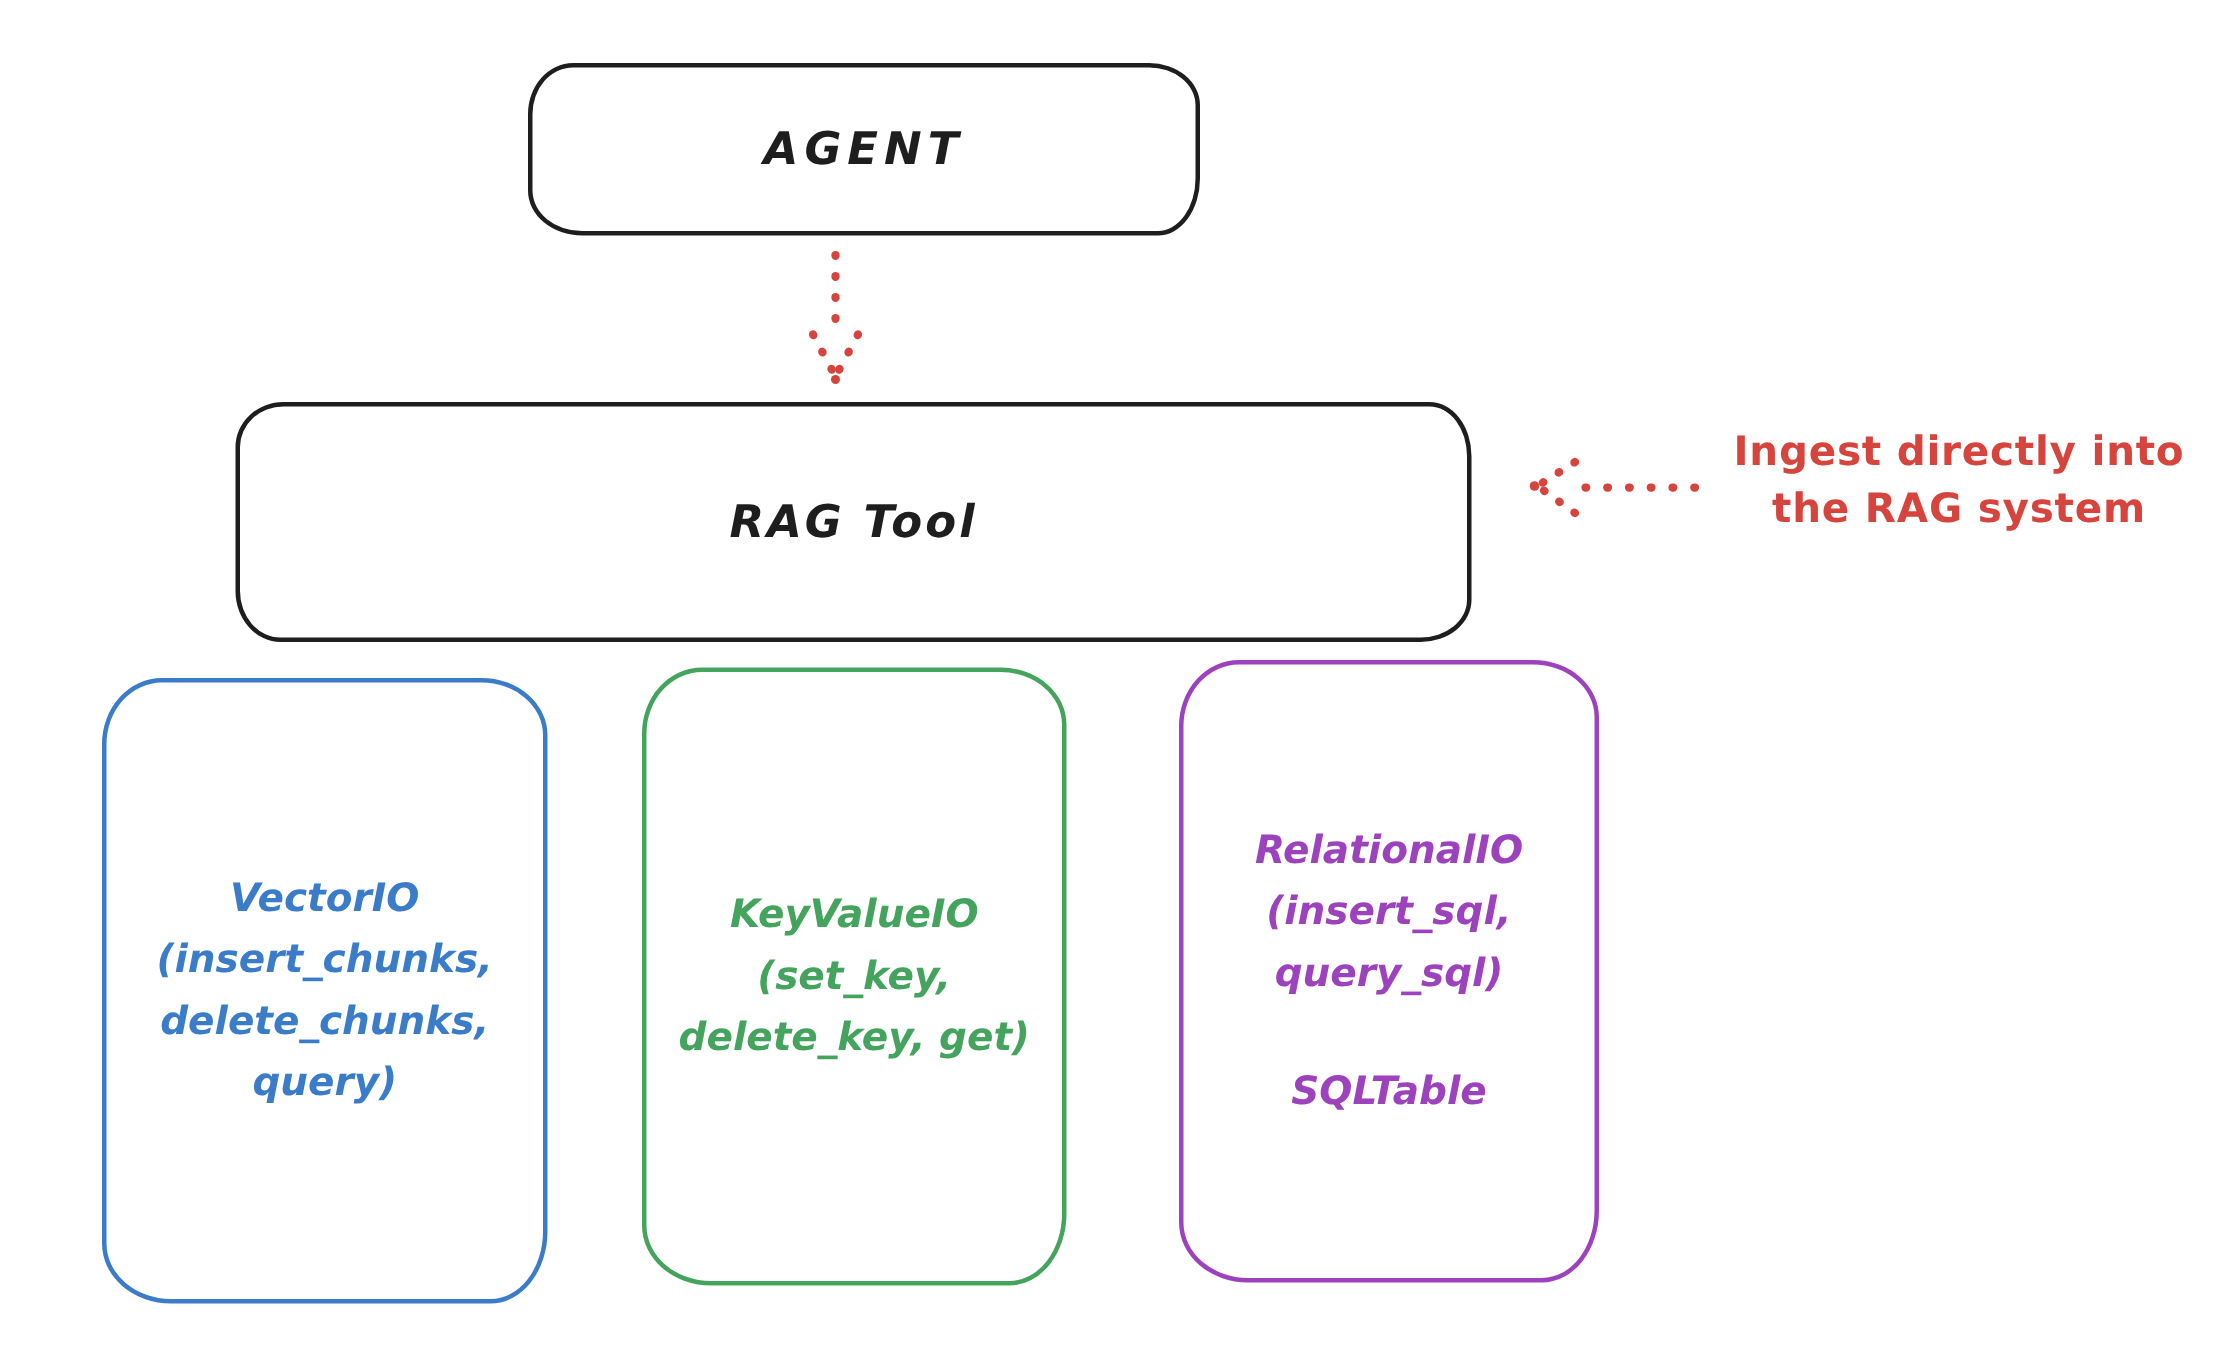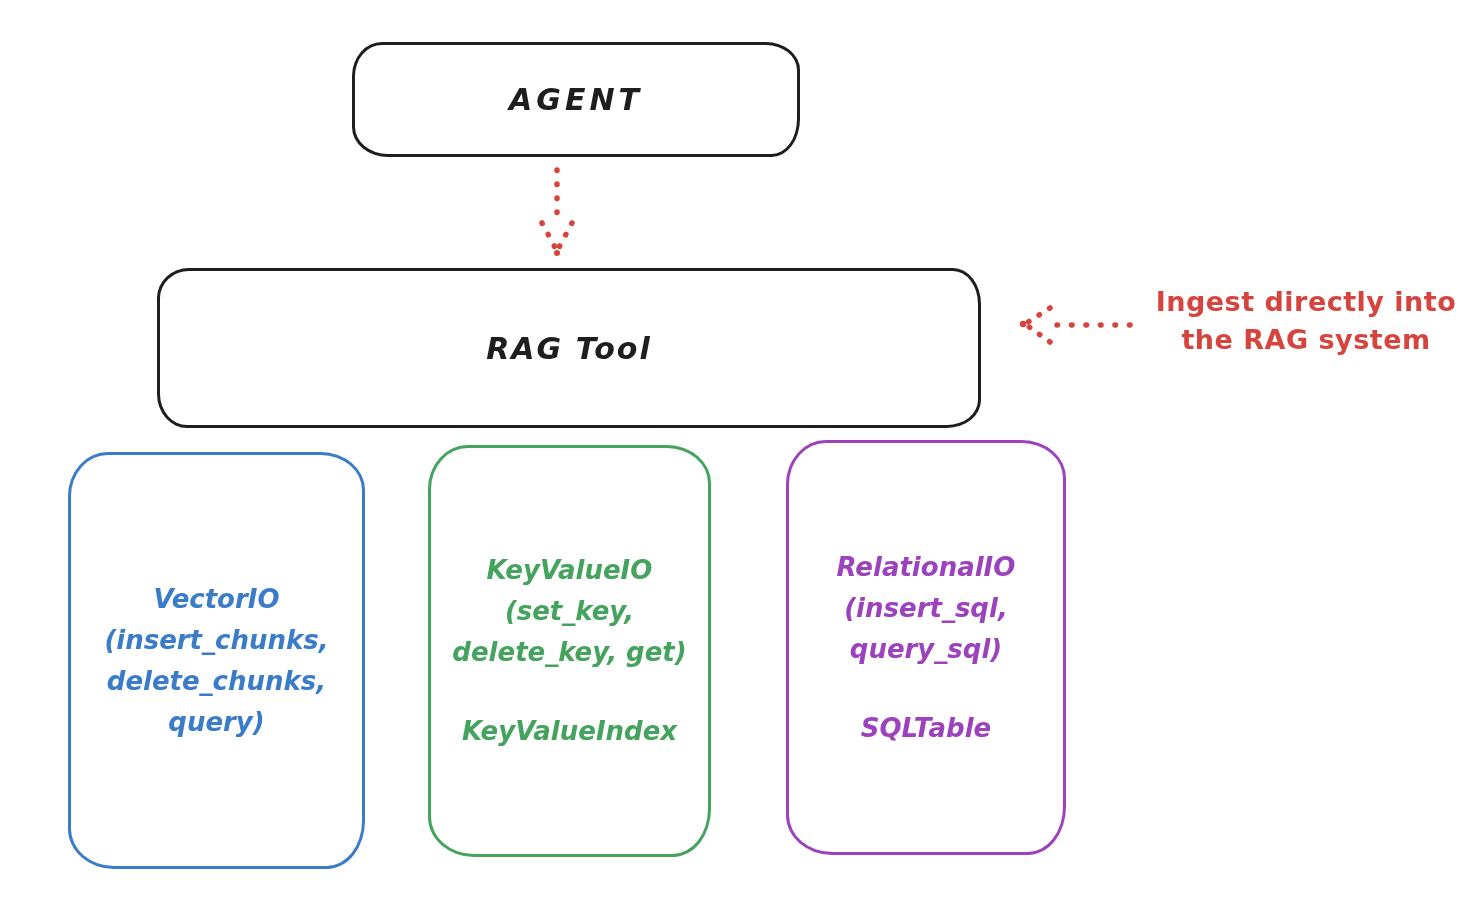--- a/index.html
+++ b/index.html
@@ -121,21 +121,20 @@
     <div class="io-body">VectorIO
 (insert_chunks,
 delete_chunks,
 query)</div>
   </div>
 
   <div class="box io-box box-keyvalue">
     <div class="io-body">KeyValueIO
 (set_key,
 delete_key, get)</div>
-    <div class="io-index">KeyValueIndex</div>
   </div>
 
   <div class="box io-box box-relational">
     <div class="io-body">RelationalIO
 (insert_sql,
 query_sql)</div>
     <div class="io-index">SQLTable</div>
   </div>
 
 </div>

